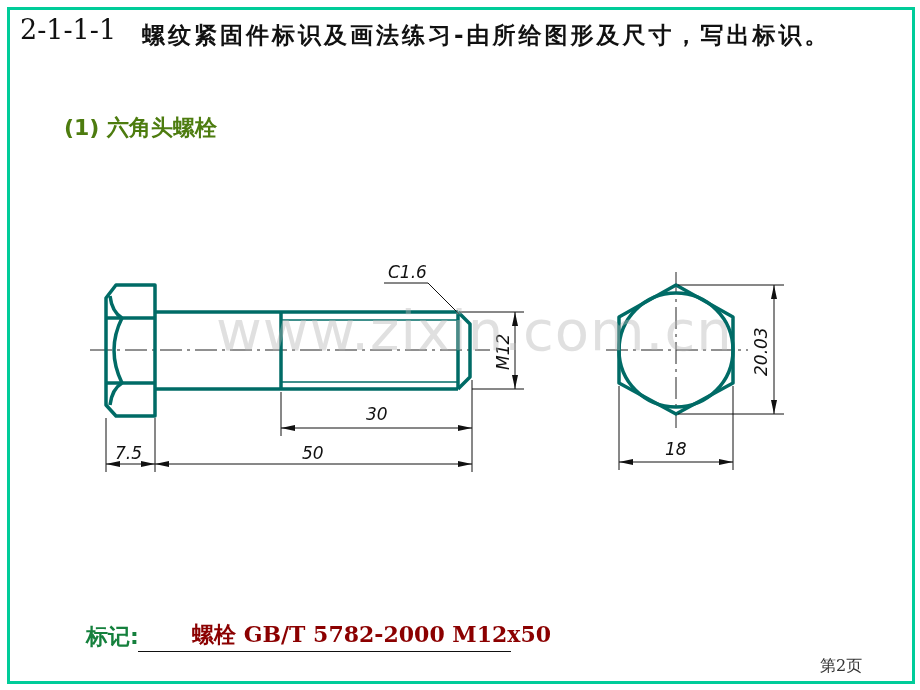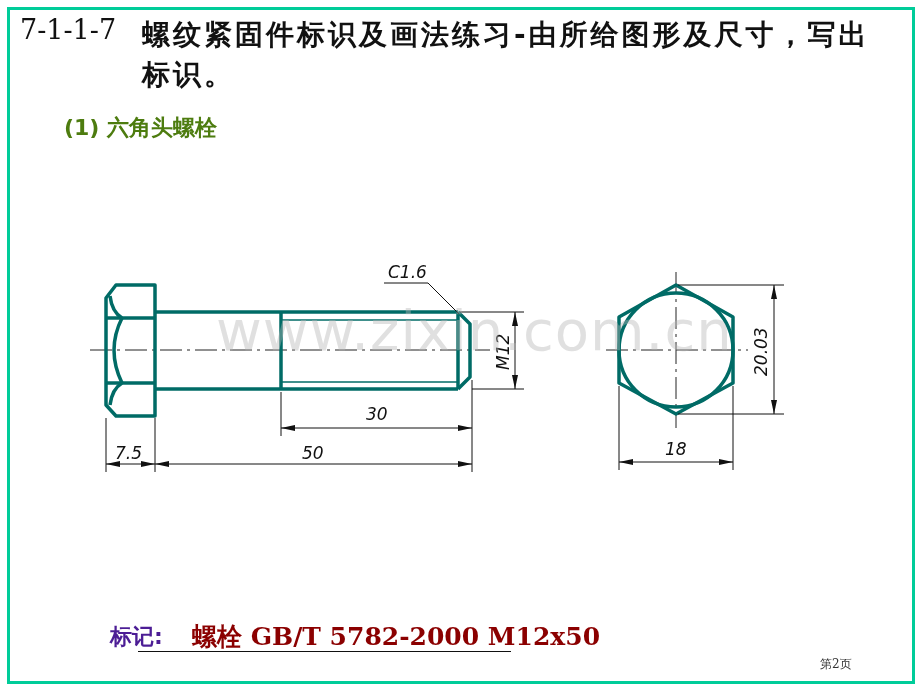--- a/index.html
+++ b/index.html
@@ -1,35 +1,35 @@
 <!DOCTYPE html>
 <html><head>
   <meta charset="utf-8">
   <style>
     html, body { margin: 0; padding: 0; }
     body { width: 920px; height: 690px; background: #ffffff; position: relative; overflow: hidden; font-family: "DejaVu Sans", sans-serif; }
     .frame { position: absolute; left: 7px; top: 7px; width: 902px; height: 671px; border: 3px solid #00cc99; box-sizing: content-box; }
     .title-num { position: absolute; left: 20px; top: 14px; font-family: "DejaVu Serif", serif; font-size: 27px; color: #111; letter-spacing: 0px; }
-    .title-text { position: absolute; left: 142px; top: 15px; font-size: 28px; font-weight: bold; color: #111; letter-spacing: 3px; width: 740px; line-height: 40px; }
+    .title-text { position: absolute; left: 142px; top: 15px; font-size: 23px; font-weight: bold; color: #111; letter-spacing: 3px; width: 740px; line-height: 40px; }
     .subtitle { position: absolute; left: 64px; top: 113px; font-size: 22px; font-weight: bold; color: #4d7c0f; }
     .drawing { position: absolute; left: 0; top: 0; width: 920px; height: 690px; }
     .watermark { position: absolute; left: 216px; top: 298px; font-family: "DejaVu Sans", sans-serif; font-size: 56px; color: rgba(180,180,180,0.42); letter-spacing: 1px; pointer-events: none; }
     .mark-row { position: absolute; left: 86px; top: 620px; height: 34px; }
-    .mark-label { position: absolute; left: 0; top: 2px; font-size: 22px; font-weight: bold; color: #4c1d95; white-space: nowrap; margin-left: 24px; }
+    .mark-label { position: absolute; left: 0; top: 2px; font-size: 22px; font-weight: bold; color: #15803d; white-space: nowrap; }
     .mark-line { position: absolute; left: 52px; top: 31px; width: 373px; border-bottom: 1.5px solid #111; }
-    .mark-value { position: absolute; left: 106px; top: 0px; font-family: "DejaVu Serif", serif; font-size: 25px; font-weight: bold; color: #8b0000; white-space: nowrap; letter-spacing: 0px; }
-    .page-num { position: absolute; left: 820px; top: 656px; font-size: 12px; color: #333; font-family: "DejaVu Serif", serif; text-align: right; }
+    .mark-value { position: absolute; left: 106px; top: 0px; font-family: "DejaVu Serif", serif; font-size: 22px; font-weight: bold; color: #8b0000; white-space: nowrap; letter-spacing: 0px; }
+    .page-num { position: absolute; left: 820px; top: 656px; font-size: 16px; color: #333; font-family: "DejaVu Serif", serif; text-align: right; }
     .dim { font-family: "DejaVu Sans", sans-serif; font-style: italic; font-size: 17px; fill: #111; }
   </style>
 </head>
 <body>
 
 <div class="frame"></div>
 
-<div class="title-num">7-1-1-7</div>
+<div class="title-num">2-1-1-1</div>
 <div class="title-text">螺纹紧固件标识及画法练习-由所给图形及尺寸，写出标识。</div>
 <div class="subtitle">(1) 六角头螺栓</div>
 
 <svg class="drawing" viewBox="0 0 920 690" xmlns="http://www.w3.org/2000/svg">
   <defs>
     <marker id="arr" viewBox="0 0 14 6" refX="14" refY="3" markerWidth="14" markerHeight="6" orient="auto-start-reverse" markerUnits="userSpaceOnUse">
       <path d="M0,0 L14,3 L0,6 z" fill="#111"></path>
     </marker>
   </defs>
 

